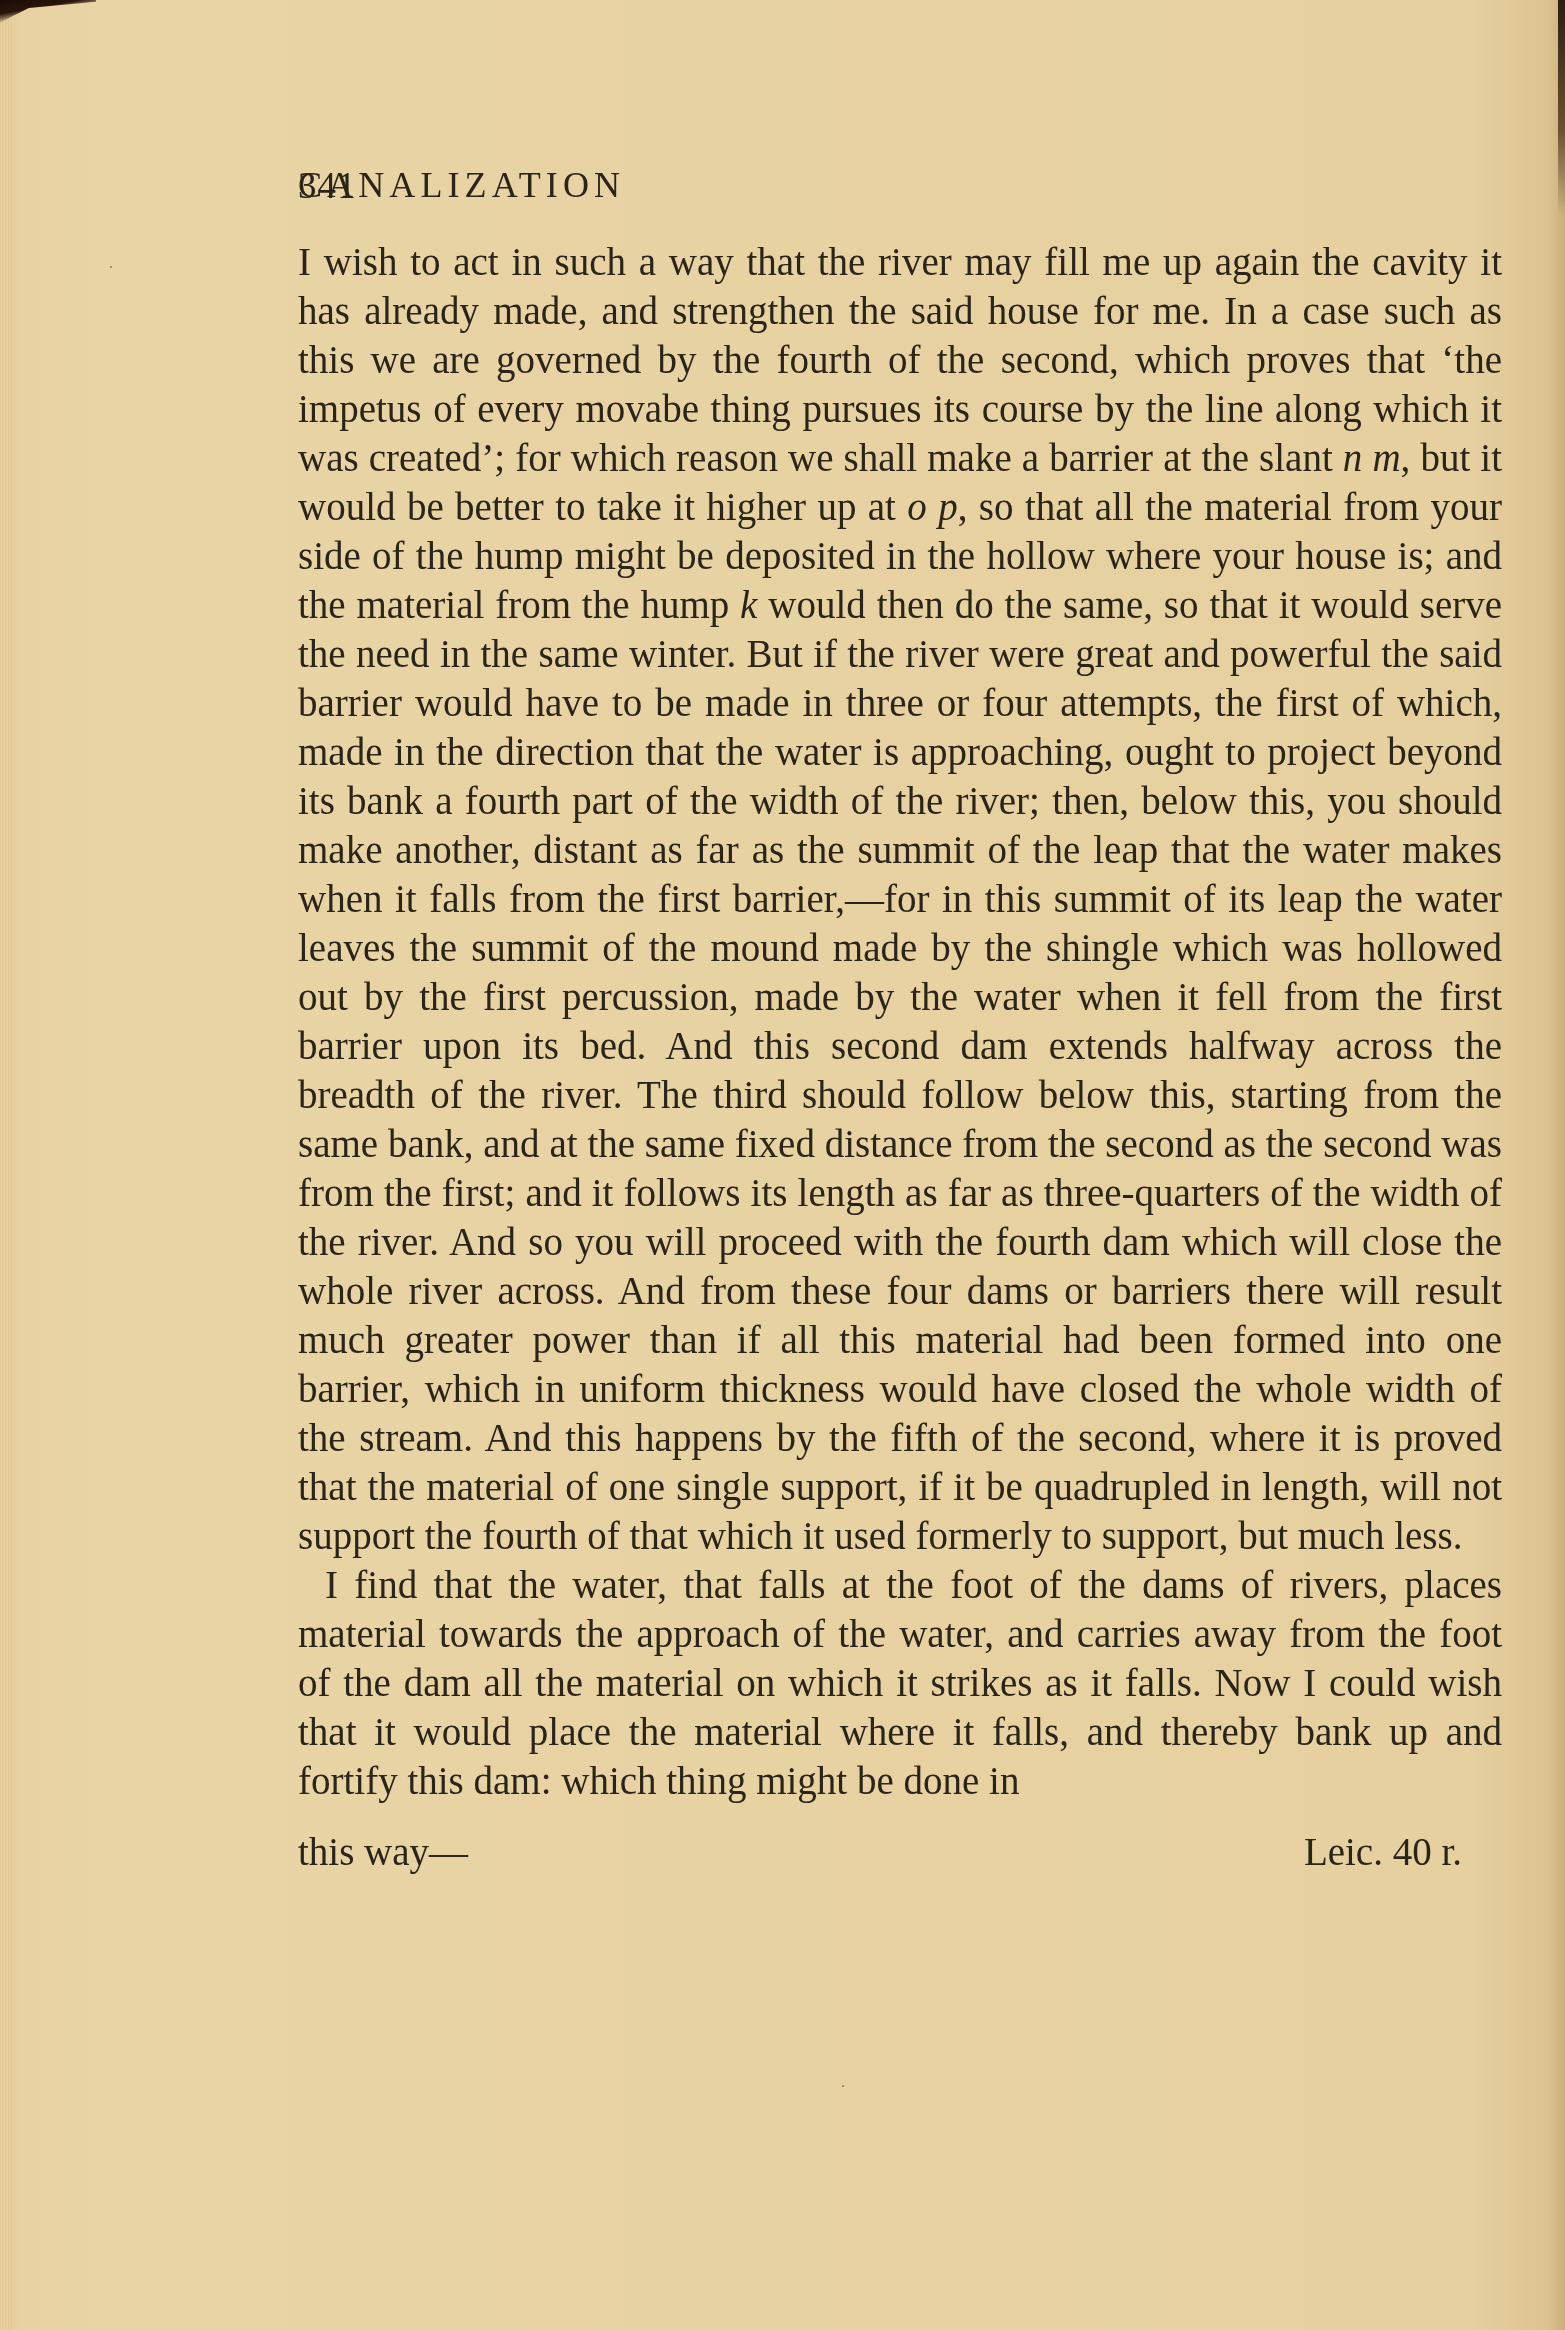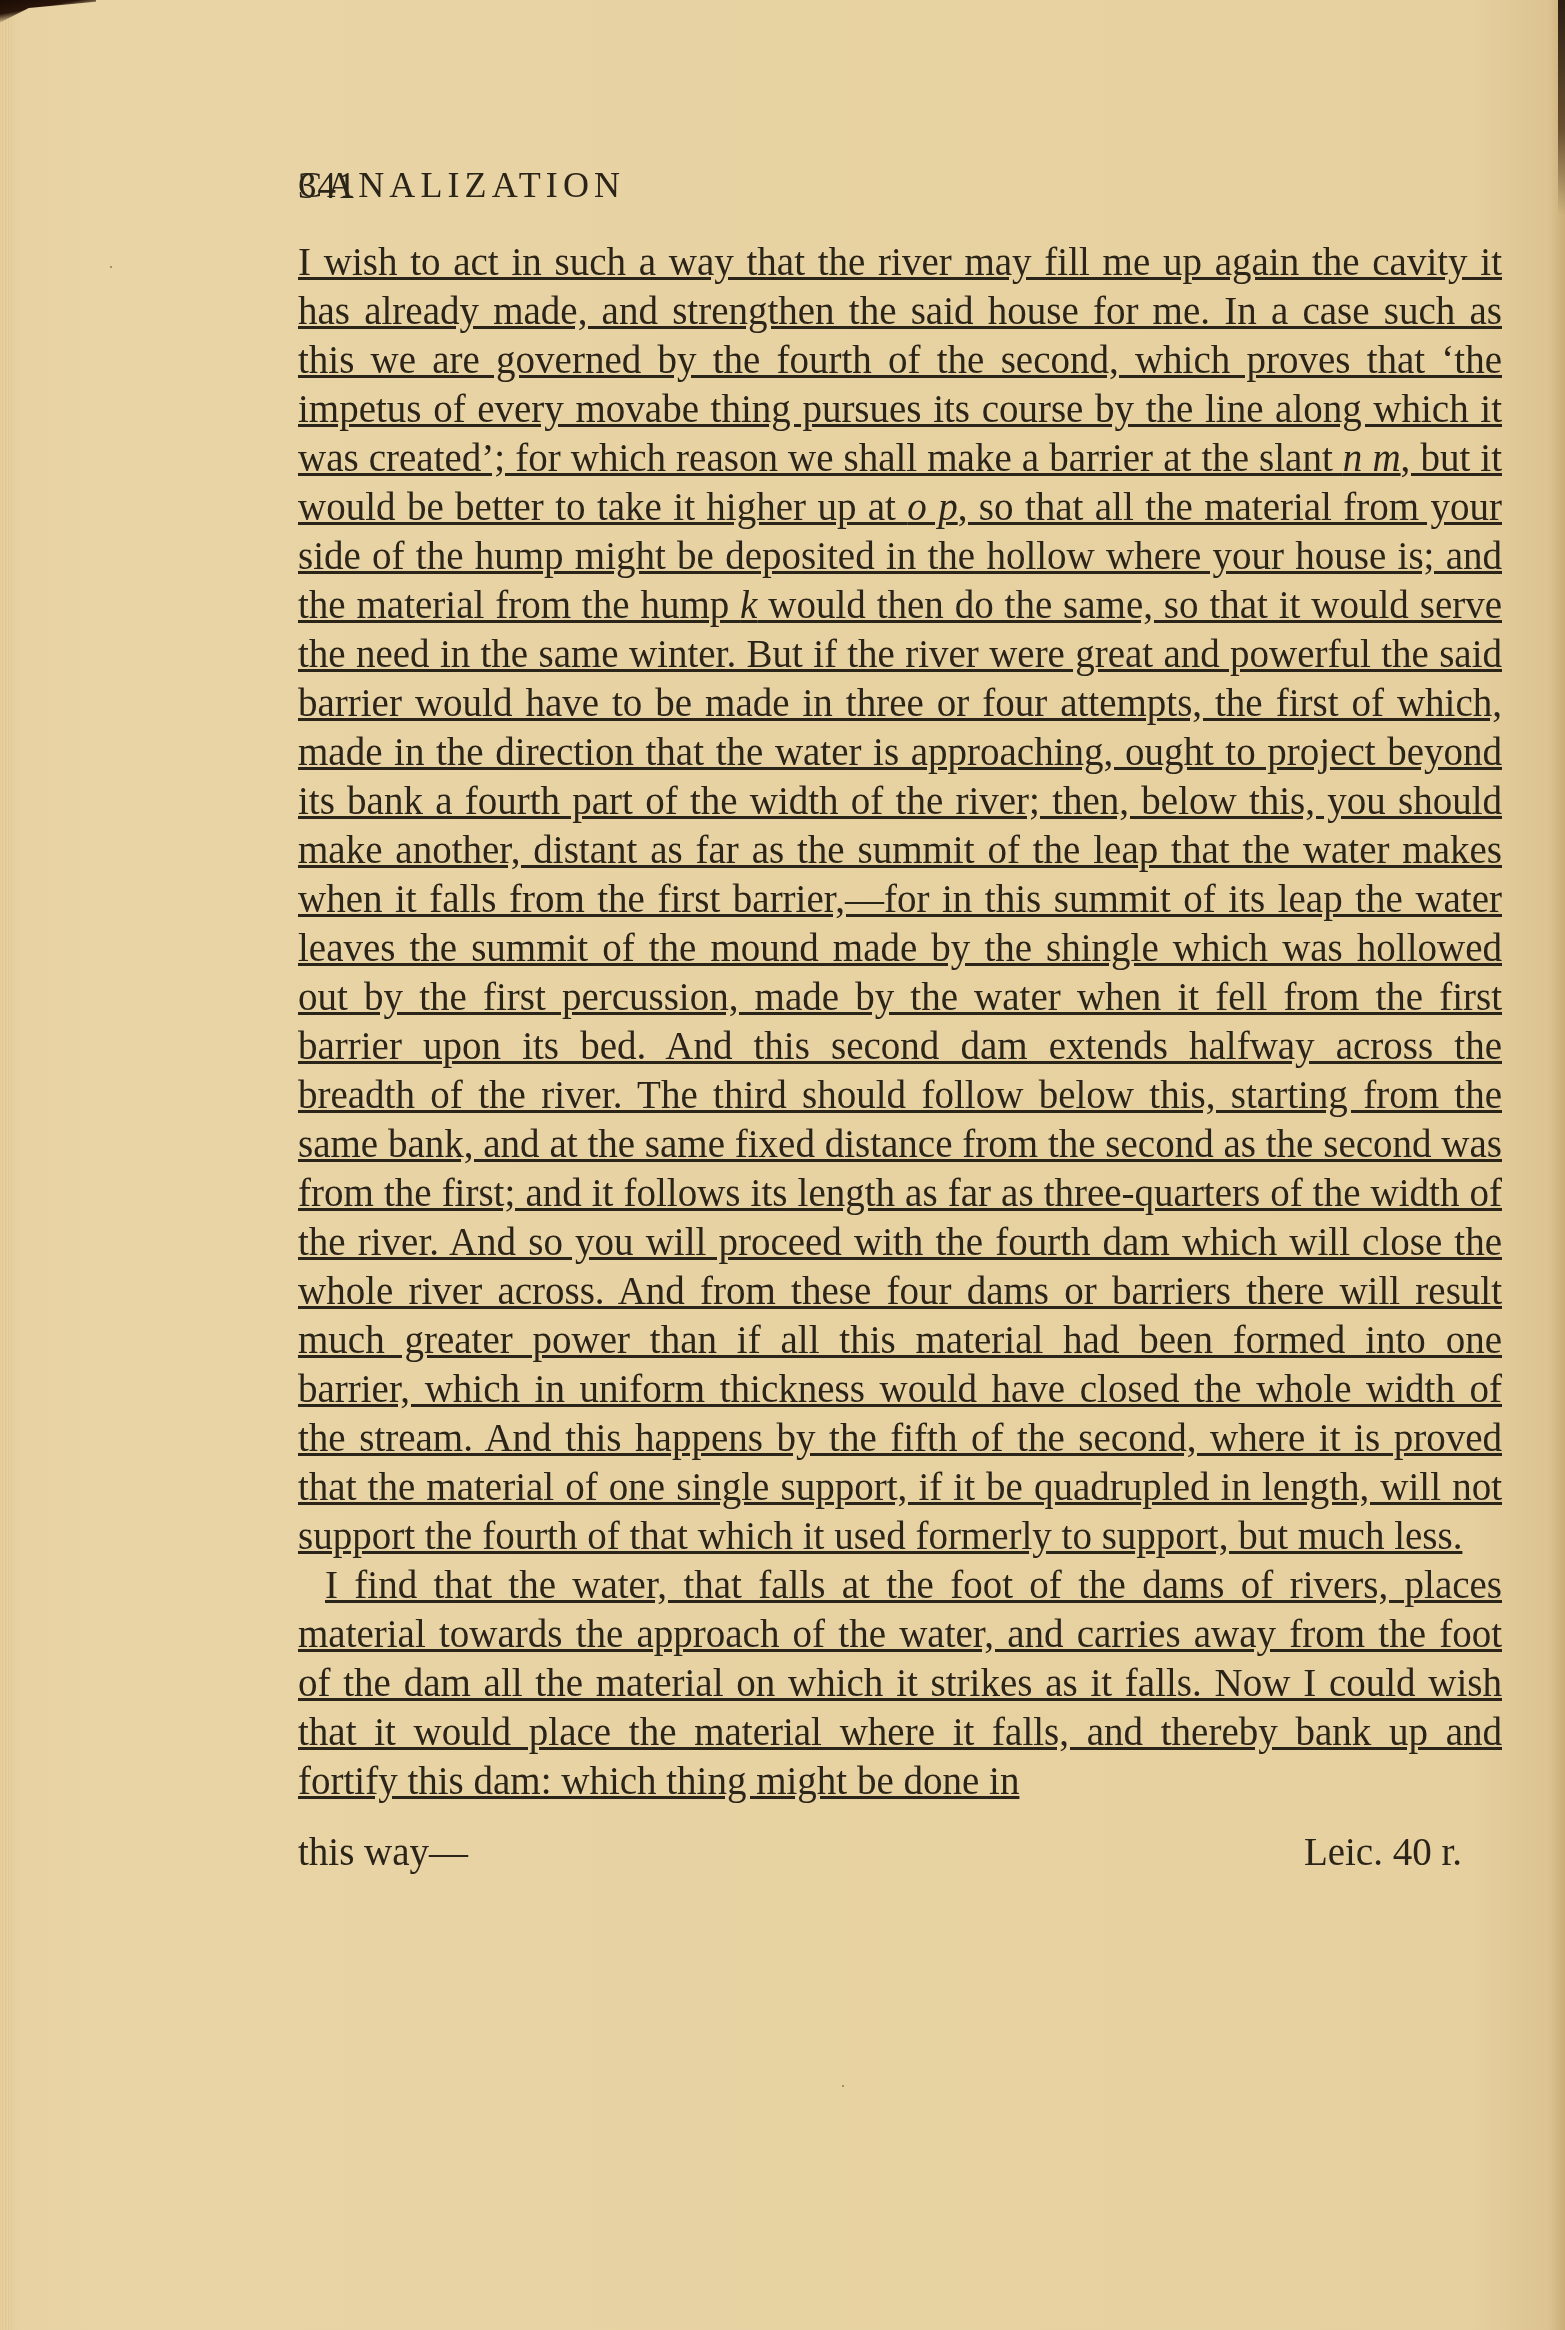--- a/index.html
+++ b/index.html
@@ -70,21 +70,20 @@
       left: 298px;
       width: 1204px;
       font-size: 39px;
       line-height: 49px;
       text-align: justify;
     }
     .para {
       margin: 0;
       text-align: justify;
       text-align-last: left;
-      text-decoration: underline;
     }
     .para.indent {
       text-indent: 27px;
     }
     .drawing-note {
       margin: 0;
       font-style: italic;
     }
     .bracket {
       font-style: normal;

